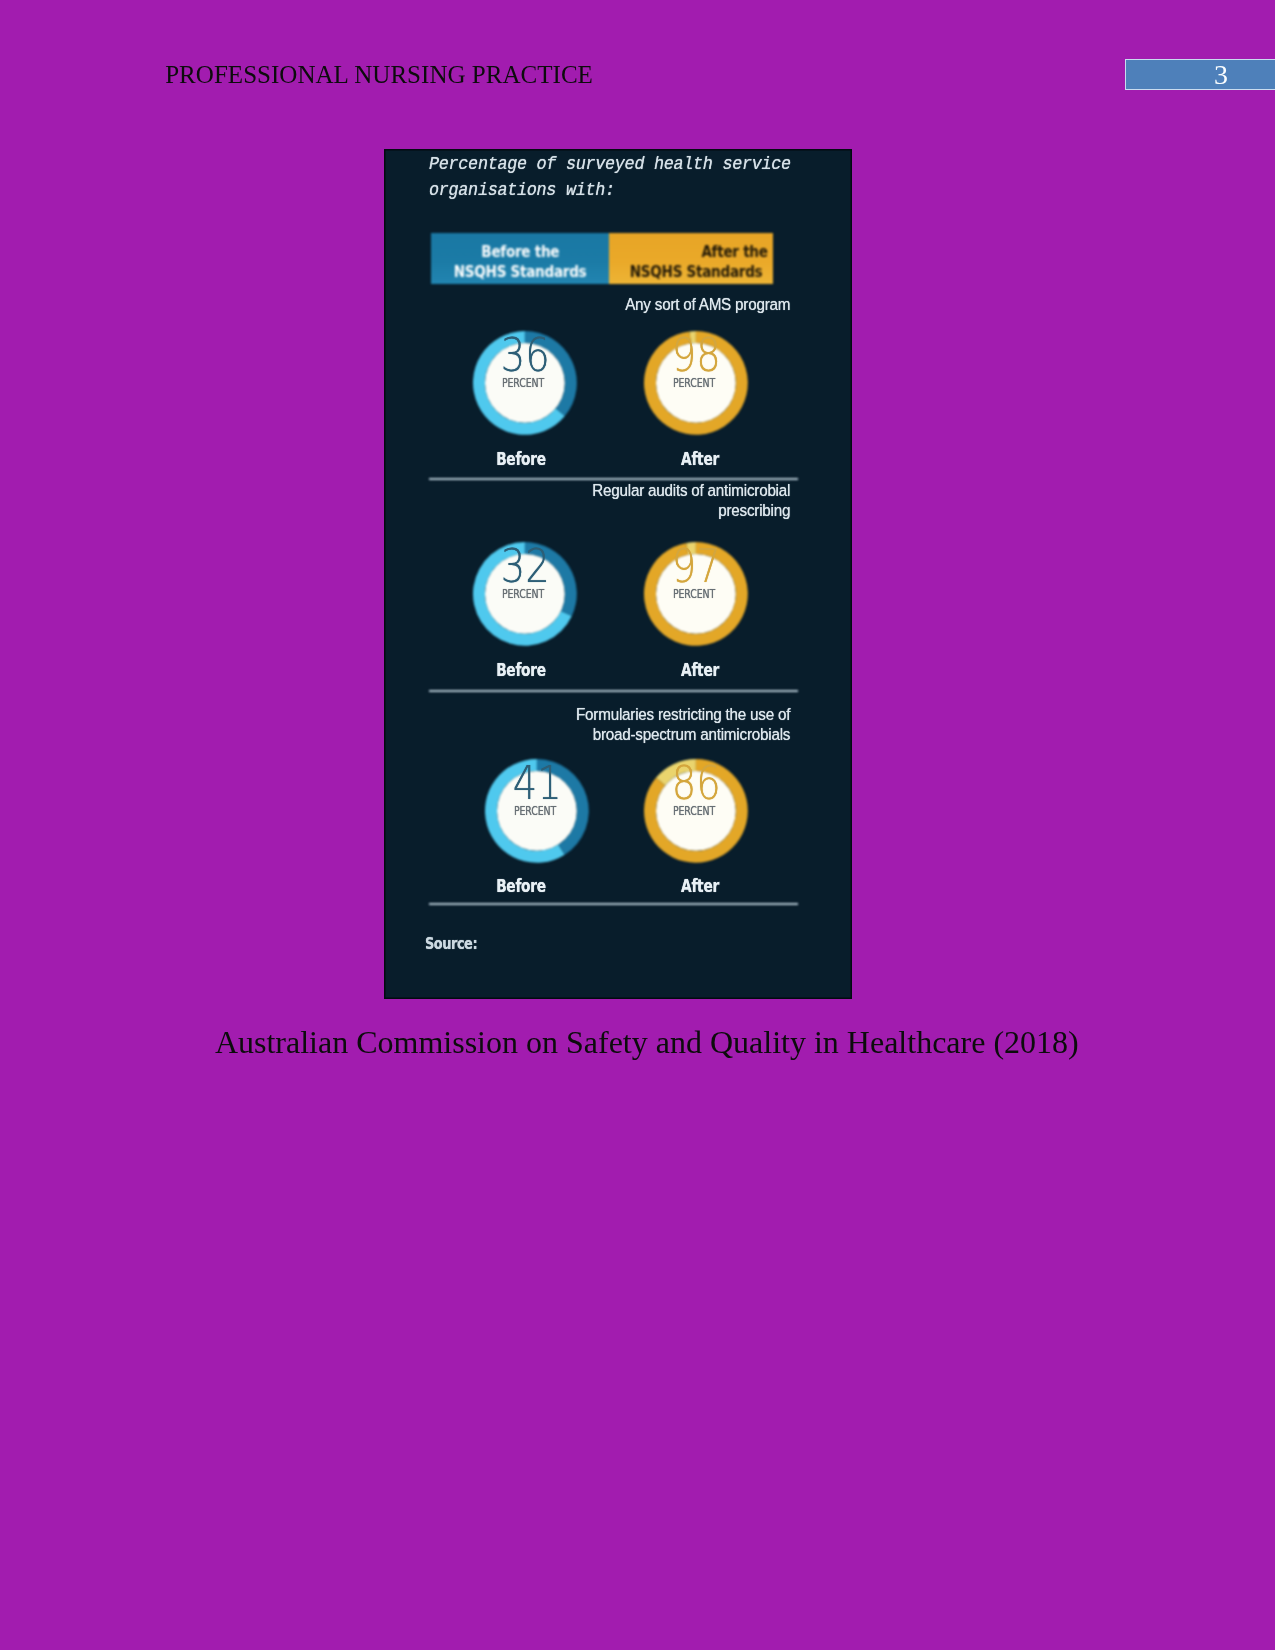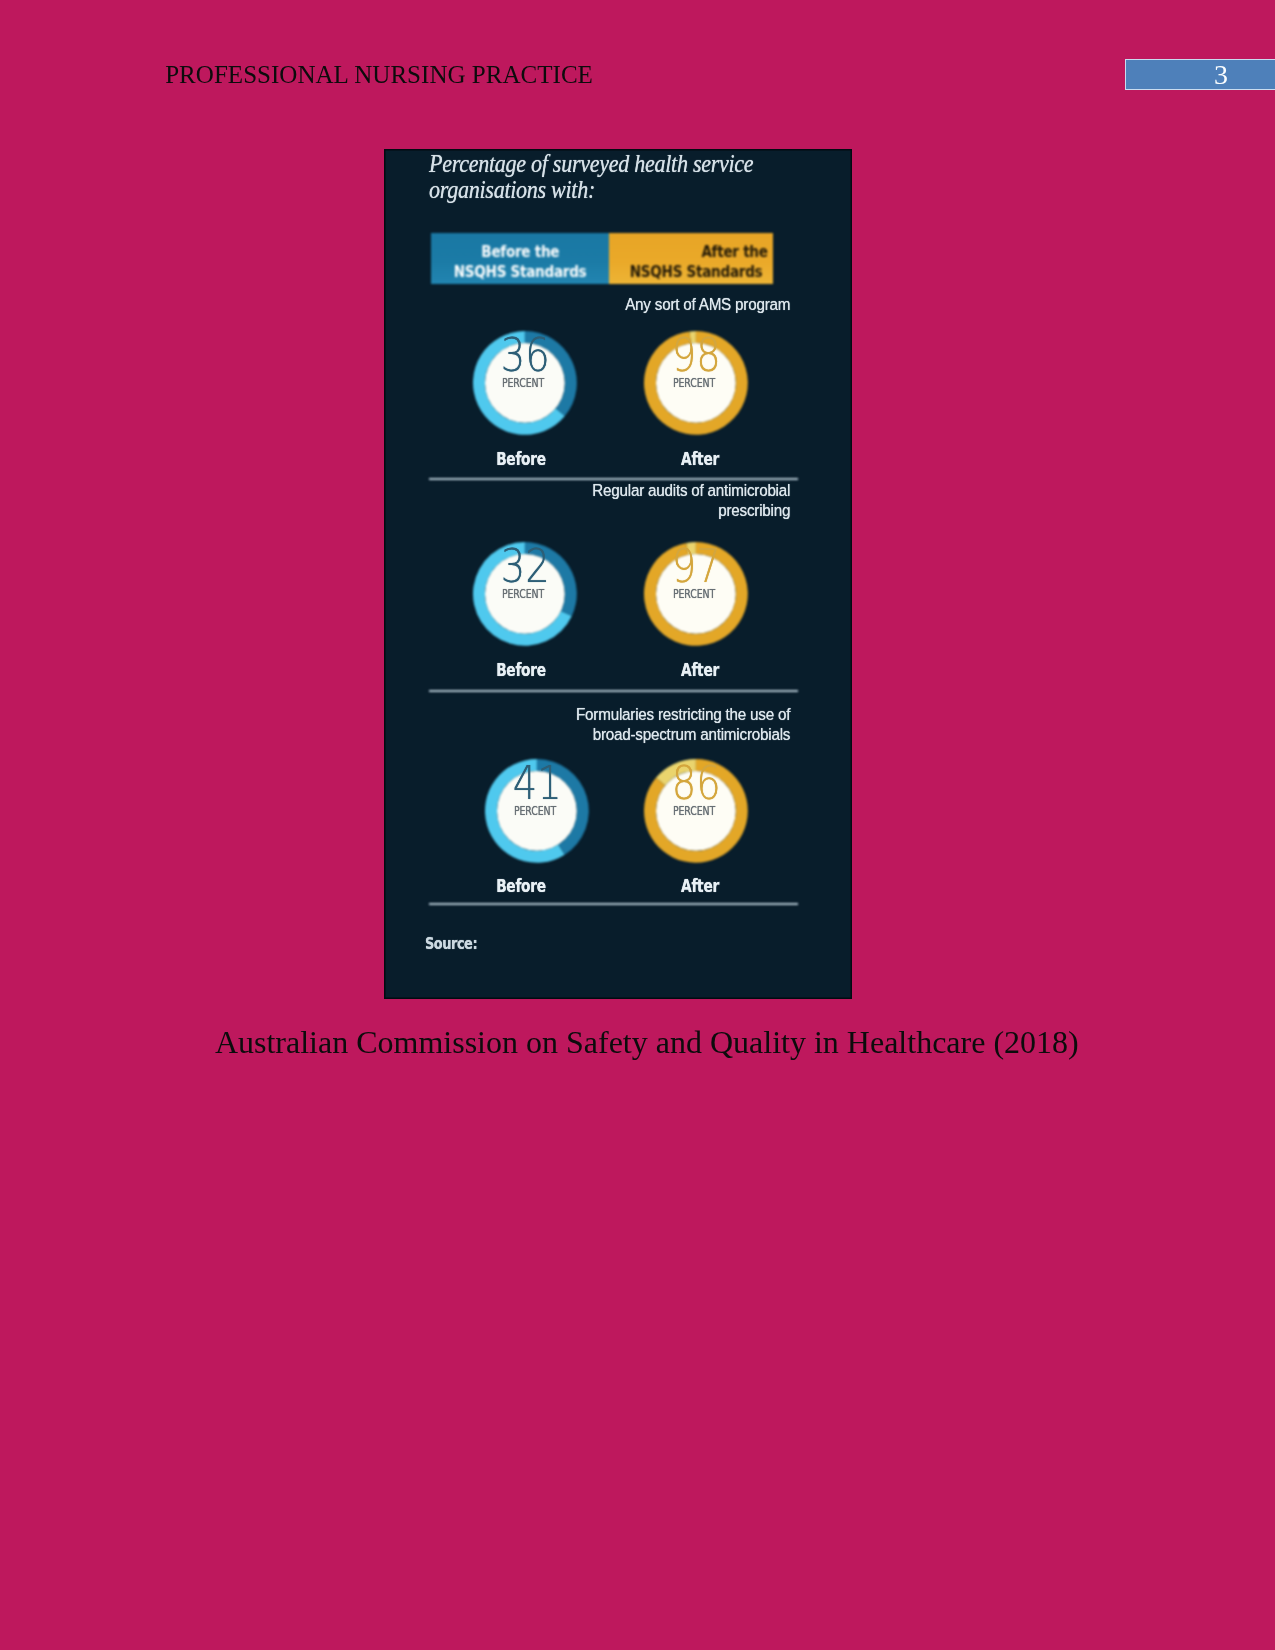--- a/index.html
+++ b/index.html
@@ -1,28 +1,28 @@
 <!DOCTYPE html>
 <html><head>
 <meta charset="utf-8">
 <style>
   html,body{margin:0;padding:0;}
   body{width:1275px;height:1650px;background:#ffffff;font-family:"Liberation Serif",serif;overflow:hidden;}
-  .page{position:relative;width:1275px;height:1650px;background:#be185d;}
+  .page{position:relative;width:1275px;height:1650px;background:#a21caf;}
 
   
   .doc-header{position:absolute;left:0;top:0;width:1275px;height:120px;}
   .doc-title{position:absolute;left:165.2px;top:59.7px;font-family:"Liberation Serif",serif;font-size:25.05px;line-height:30px;color:#0c0c0c;white-space:nowrap;}
   .page-num-bar{position:absolute;left:1125.5px;top:60.4px;width:149.5px;height:29px;background:#4e80ba;box-shadow:0 0 0 1px #c9dcf0;}
   .page-num{position:absolute;left:1125.5px;top:59.5px;width:149.5px;height:29px;line-height:29px;text-align:center;text-indent:41.5px;color:#fafdff;font-family:"Liberation Serif",serif;font-size:28px;}
 
   
   .info{position:absolute;left:384px;top:149px;width:468px;height:850px;background:#081d2b;overflow:hidden;box-shadow:inset 0 0 0 1.5px #020a11;}
   .info-inner{position:absolute;left:0;top:0;width:468px;height:850px;text-shadow:0 0 0.9px currentColor;}
-  .ig-title{position:absolute;left:44.8px;top:2px;width:420px;font-family:Liberation Serif, serif;font-style:italic;font-size:25px;line-height:26px;color:#d6e1e8;letter-spacing:-0.35px;}
+  .ig-title{position:absolute;left:44.8px;top:2px;width:420px;font-family:Liberation Mono, monospace;font-style:italic;font-size:19px;line-height:26px;color:#d6e1e8;letter-spacing:-0.35px;}
   .ig-title > div{transform:scaleX(0.885);transform-origin:left top;white-space:nowrap;}
 
   .legend{position:absolute;left:46.8px;top:83.5px;width:366.7px;height:51.4px;display:flex;filter:blur(0.8px);}
   .legend-cell{height:51.4px;display:flex;flex-direction:column;align-items:center;justify-content:center;padding-top:8px;box-sizing:border-box;}
   .legend-before{width:178.7px;background:linear-gradient(180deg,#1a78a4 0%,#1b7ba6 55%,#2285b1 100%);color:#fdfefe;}
   .legend-after{width:164px;background:linear-gradient(180deg,#e7a526 0%,#eaa929 55%,#edb435 100%);color:#231a08;padding-left:13px;align-items:flex-end;}
   .legend-cell span{text-shadow:none;font-family:"DejaVu Sans",sans-serif;font-weight:bold;font-size:15.8px;line-height:20px;letter-spacing:-0.35px;display:block;transform:scaleX(0.86);transform-origin:center;white-space:nowrap;}
 
   .row-label{position:absolute;left:28px;width:400px;text-align:right;font-family:Liberation Sans, sans-serif;font-size:17.1px;line-height:19.7px;color:#dde7ed;letter-spacing:-0.25px;}
   .row-label > div{transform:scaleX(0.891);transform-origin:center;white-space:nowrap;}

